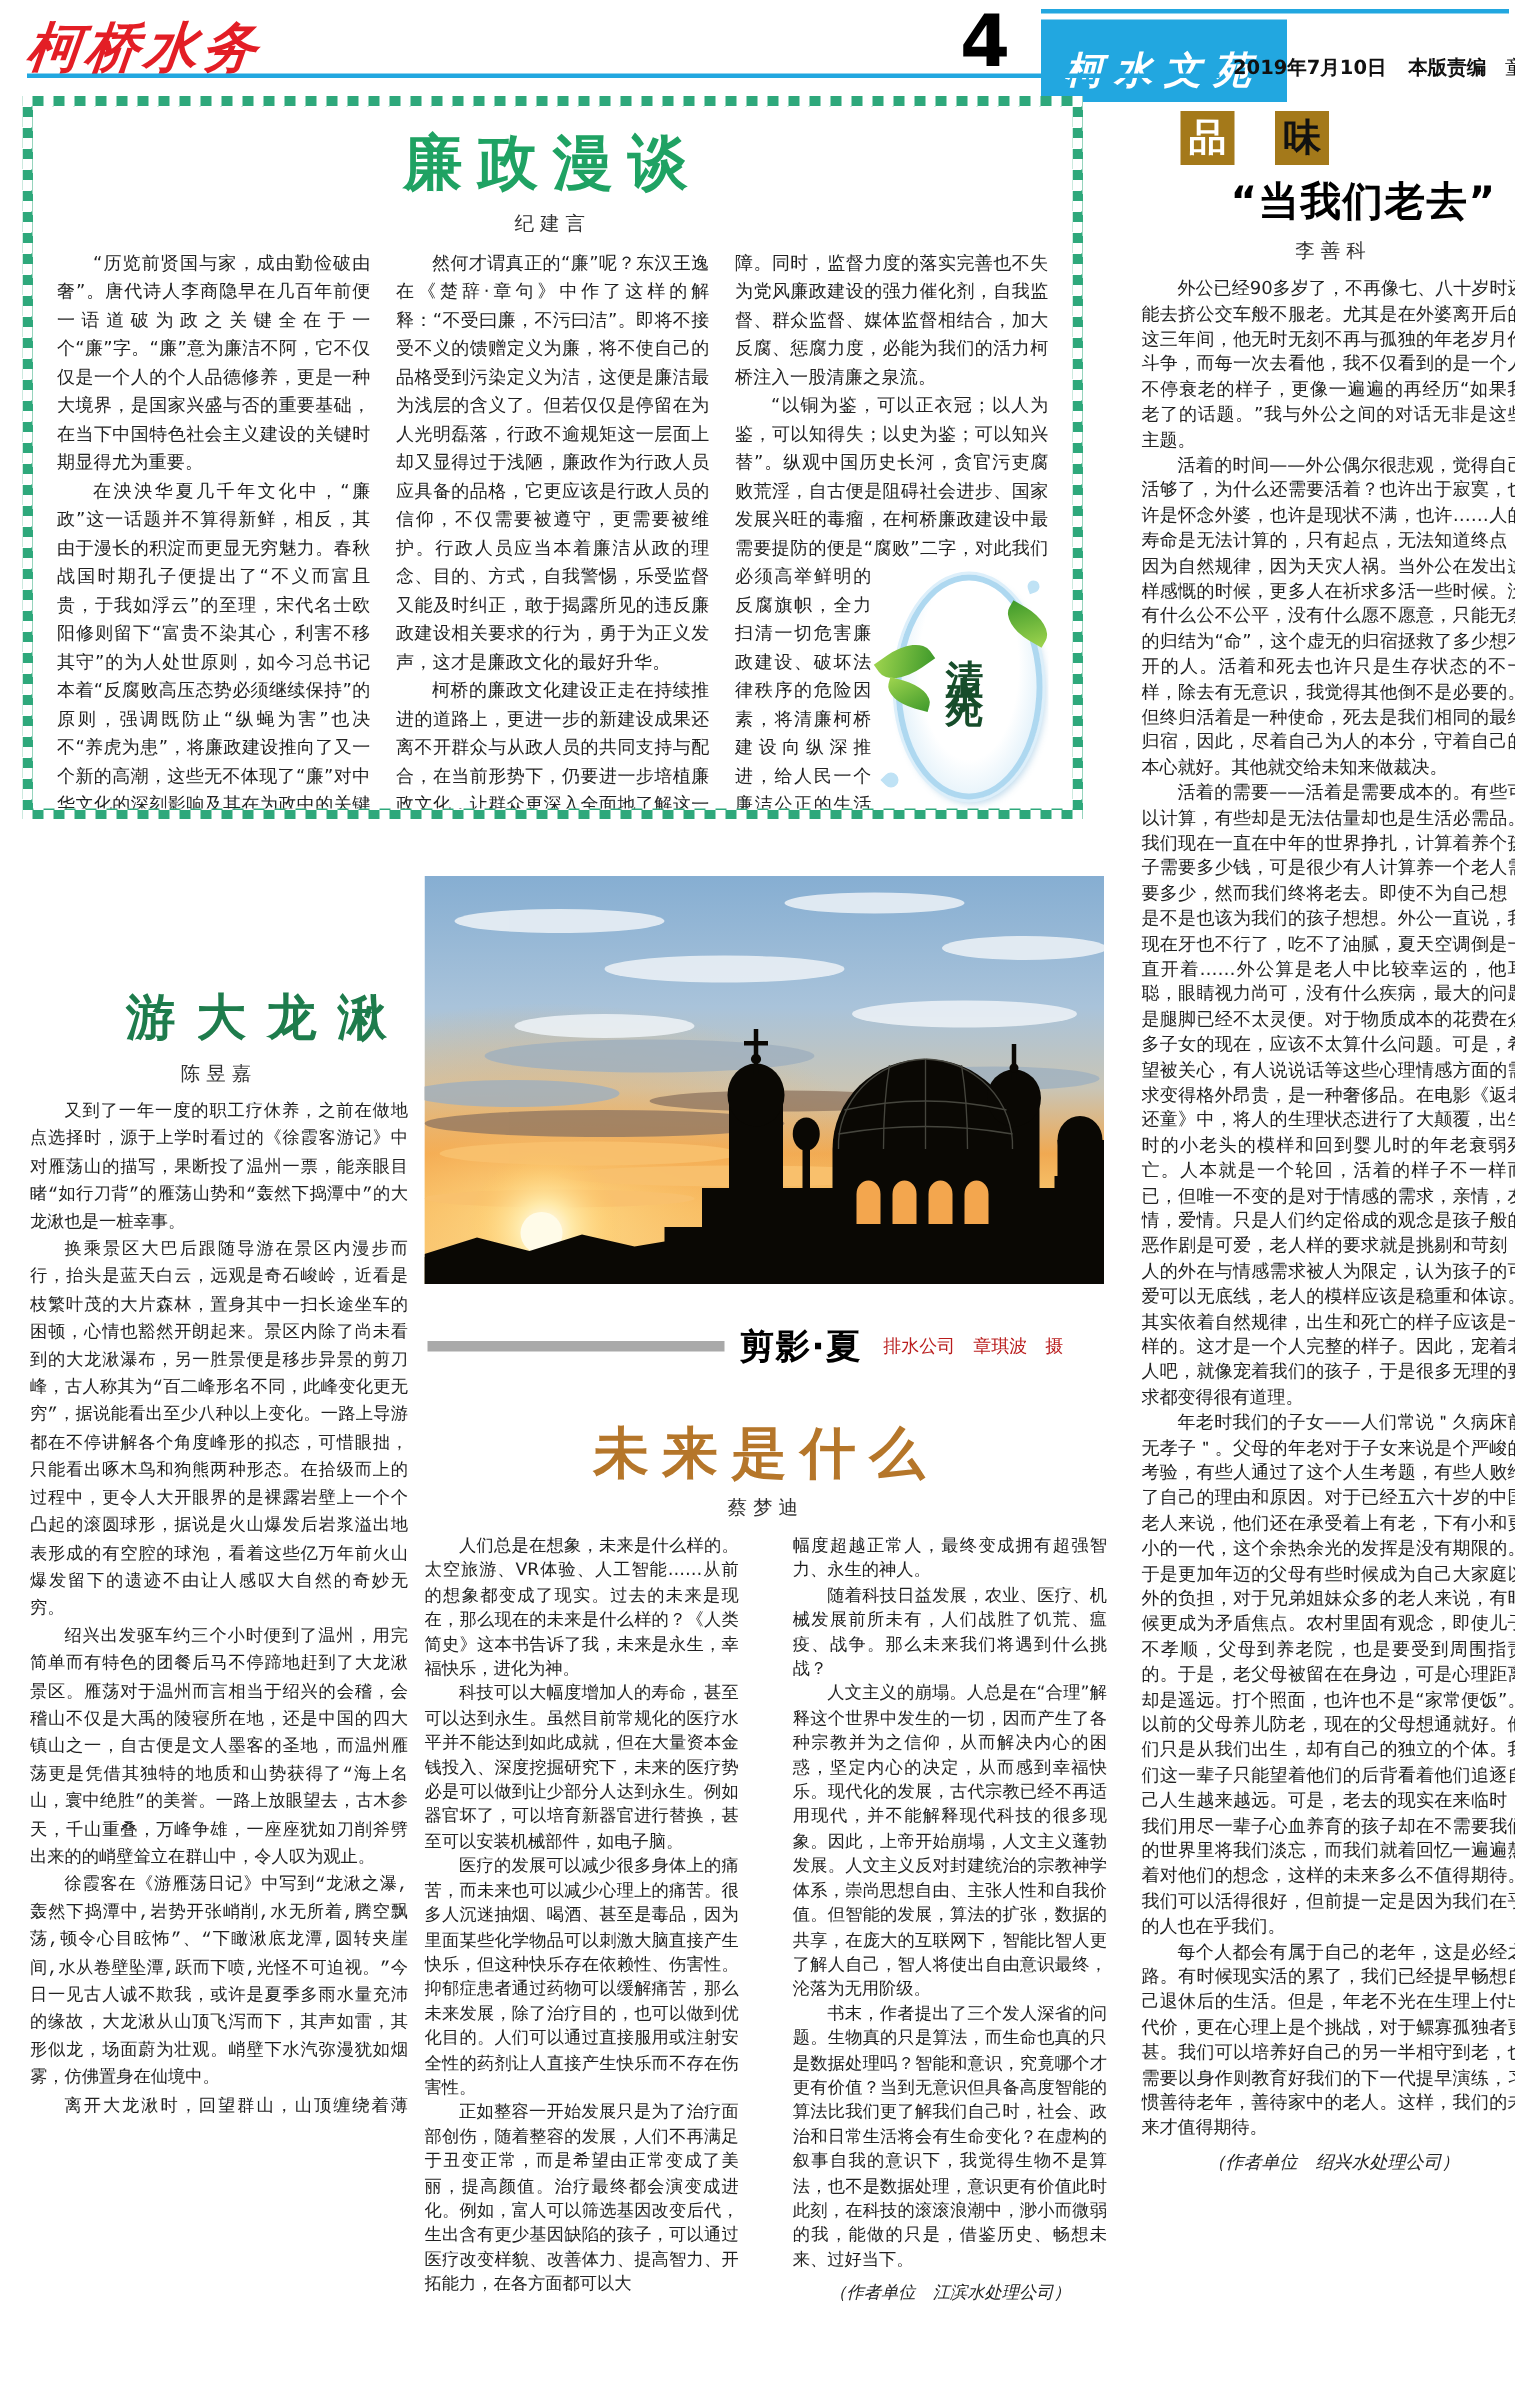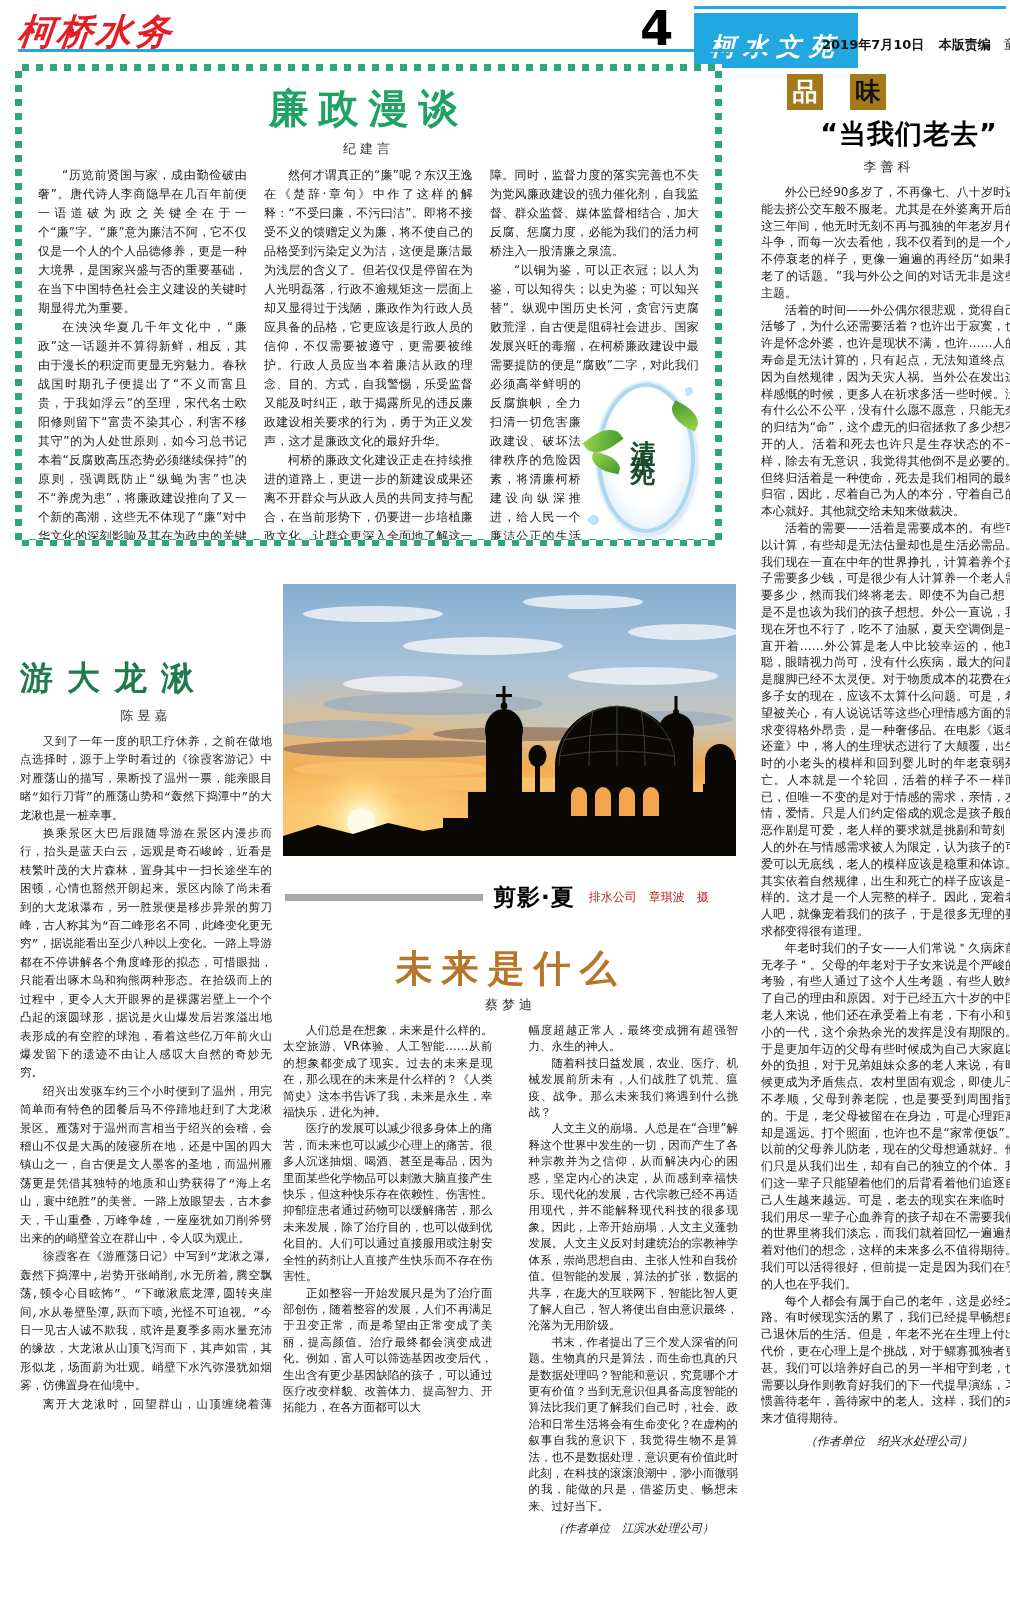--- a/index.html
+++ b/index.html
@@ -53,21 +53,21 @@
         border-radius:0 70% 0 70%;}
   .leaf1{left:-2px;top:52px;width:36px;height:20px;transform:rotate(-35deg);}
   .leaf2{left:4px;top:76px;width:30px;height:16px;transform:rotate(15deg);}
   .leaf3{right:-2px;top:28px;width:32px;height:18px;transform:rotate(210deg);}
   .drop{position:absolute;background:#bfe2f5;border-radius:50% 50% 50% 0;}
   .drop1{left:2px;bottom:6px;width:10px;height:10px;transform:rotate(45deg);}
   .drop2{right:6px;top:8px;width:8px;height:8px;transform:rotate(-20deg);}
 
   
   #ydl{left:20px;top:648px;width:252px;height:762px;overflow:hidden;}
-  #ydl-title{text-align:left;font-size:33px;font-weight:900;color:#1e7c4c;
+  #ydl-title{text-align:right;font-size:33px;font-weight:900;color:#1e7c4c;
              letter-spacing:14px;margin:8px 0 6px;}
   #ydl p{font-size:11.5px;line-height:18.4px;color:#222;font-family:Liberation Mono, monospace;}
 
   
   #photo{left:283px;top:584px;width:453px;height:272px;}
   #caption{left:285px;top:884px;width:451px;height:26px;display:flex;align-items:center;}
   .cap-bar{display:inline-block;width:198px;height:7px;background:#a9a9a9;margin-right:10px;}
   .cap-title{font-size:23px;font-weight:900;color:#000;letter-spacing:1px;white-space:nowrap;}
   .cap-credit{font-size:12px;color:#b91c1c;margin-left:14px;white-space:nowrap;
               font-family:"DejaVu Serif","Liberation Serif",serif;}
@@ -246,20 +246,21 @@
   <span class="cap-title">剪影·夏</span>
   <span class="cap-credit">排水公司　章琪波　摄</span>
 </div>
 
 <section class="abs" id="wl">
   <h1 id="wl-title">未来是什么</h1>
   <div class="author">蔡梦迪</div>
   <div id="wl-cols">
     <div class="col">
       <p class="indent">人们总是在想象，未来是什么样的。太空旅游、VR体验、人工智能……从前的想象都变成了现实。过去的未来是现在，那么现在的未来是什么样的？《人类简史》这本书告诉了我，未来是永生，幸福快乐，进化为神。</p>
+      <p class="indent">科技可以大幅度增加人的寿命，甚至可以达到永生。虽然目前常规化的医疗水平并不能达到如此成就，但在大量资本金钱投入、深度挖掘研究下，未来的医疗势必是可以做到让少部分人达到永生。例如器官坏了，可以培育新器官进行替换，甚至可以安装机械部件，如电子脑。</p>
       <p class="indent">医疗的发展可以减少很多身体上的痛苦，而未来也可以减少心理上的痛苦。很多人沉迷抽烟、喝酒、甚至是毒品，因为里面某些化学物品可以刺激大脑直接产生快乐，但这种快乐存在依赖性、伤害性。抑郁症患者通过药物可以缓解痛苦，那么未来发展，除了治疗目的，也可以做到优化目的。人们可以通过直接服用或注射安全性的药剂让人直接产生快乐而不存在伤害性。</p>
       <p class="indent">正如整容一开始发展只是为了治疗面部创伤，随着整容的发展，人们不再满足于丑变正常，而是希望由正常变成了美丽，提高颜值。治疗最终都会演变成进化。例如，富人可以筛选基因改变后代，生出含有更少基因缺陷的孩子，可以通过医疗改变样貌、改善体力、提高智力、开拓能力，在各方面都可以大</p>
     </div>
     <div class="col">
       <p class="cont">幅度超越正常人，最终变成拥有超强智力、永生的神人。</p>
       <p class="indent">随着科技日益发展，农业、医疗、机械发展前所未有，人们战胜了饥荒、瘟疫、战争。那么未来我们将遇到什么挑战？</p>
       <p class="indent">人文主义的崩塌。人总是在“合理”解释这个世界中发生的一切，因而产生了各种宗教并为之信仰，从而解决内心的困惑，坚定内心的决定，从而感到幸福快乐。现代化的发展，古代宗教已经不再适用现代，并不能解释现代科技的很多现象。因此，上帝开始崩塌，人文主义蓬勃发展。人文主义反对封建统治的宗教神学体系，崇尚思想自由、主张人性和自我价值。但智能的发展，算法的扩张，数据的共享，在庞大的互联网下，智能比智人更了解人自己，智人将使出自由意识最终，沦落为无用阶级。</p>
       <p class="indent">书末，作者提出了三个发人深省的问题。生物真的只是算法，而生命也真的只是数据处理吗？智能和意识，究竟哪个才更有价值？当到无意识但具备高度智能的算法比我们更了解我们自己时，社会、政治和日常生活将会有生命变化？在虚构的叙事自我的意识下，我觉得生物不是算法，也不是数据处理，意识更有价值此时此刻，在科技的滚滚浪潮中，渺小而微弱的我，能做的只是，借鉴历史、畅想未来、过好当下。</p>
       <p class="credit">（作者单位　江滨水处理公司）</p>
     </div>

